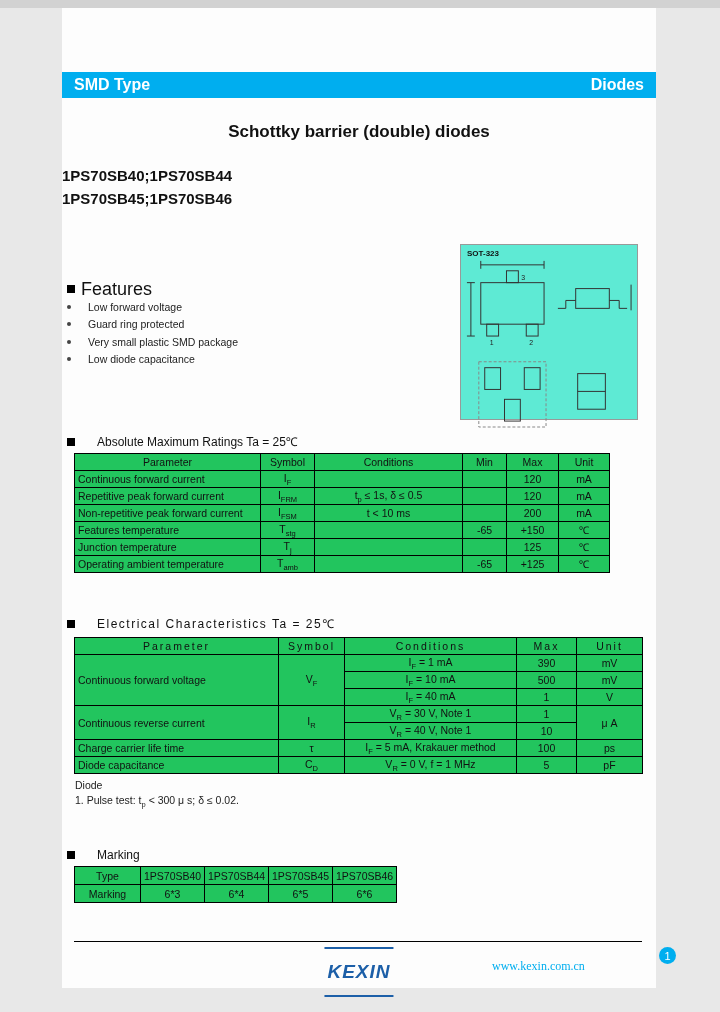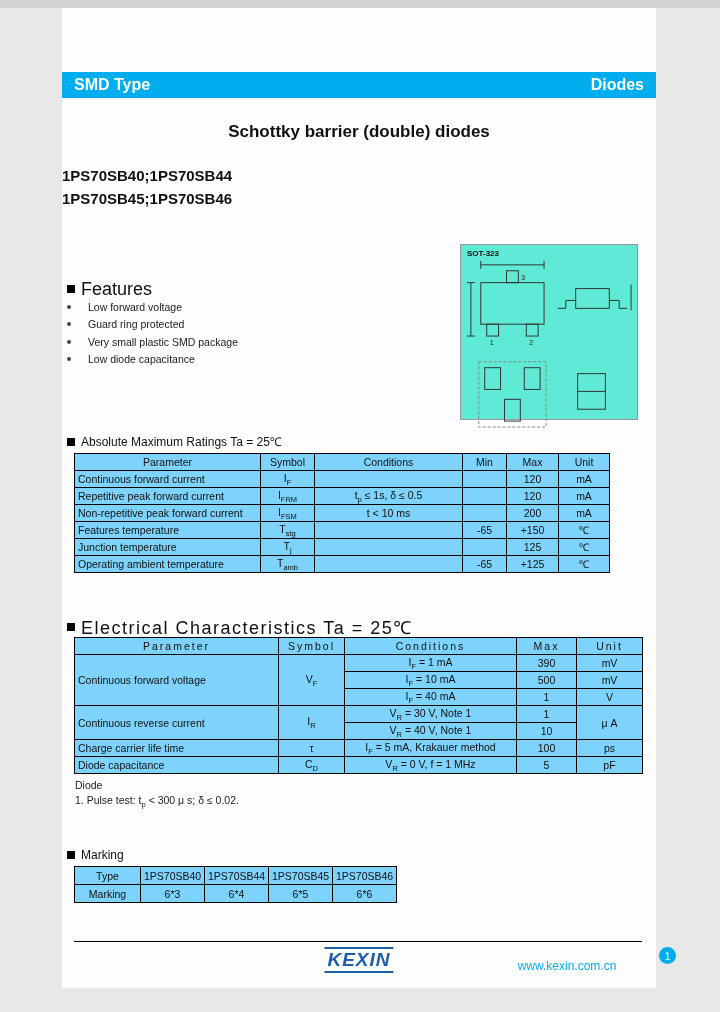--- a/index.html
+++ b/index.html
@@ -15,33 +15,33 @@
 
   .banner {
     position:absolute; left:0; top:64px; width:100%; height:26px;
     background:var(--accent); color:#fff;
     display:flex; justify-content:space-between; align-items:center;
     padding:0 12px; font-size:16px; font-weight:bold;
   }
   .title { position:absolute; top:114px; width:100%; text-align:center; font-size:17px; font-weight:bold; }
   .parts { position:absolute; top:156px; width:100%; text-align:left; font-size:15px; font-weight:bold; line-height:23px; }
 
-  .sec-head { position:absolute; display:flex; align-items:center; gap:6px; font-size:12px; }
+  .sec-head { position:absolute; display:flex; align-items:center; gap:22px; font-size:12px; }
   .sq { width:8px; height:8px; background:#000; display:inline-block; flex:0 0 auto; }
-  .sec-head.spread span.txt { letter-spacing:1.5px; font-size:18px; }
+  .sec-head.spread span.txt { letter-spacing:1.5px; font-size:12px; }
 
   .features { position:absolute; left:5px; top:272px; }
   .features .sec-head-inline { display:flex; align-items:center; gap:6px; font-size:18px; height:18px; }
   .feat-item { display:flex; align-items:center; gap:17px; font-size:10.5px; height:17.5px; color:#222; }
   .dot { width:4px; height:4px; border-radius:50%; background:#444; flex:0 0 auto; }
 
   .pkg { position:absolute; left:398px; top:236px; width:178px; height:176px; border:1px solid #999; background:#5eead4; }
   .pkg-label { position:absolute; left:6px; top:4px; font-size:8px; font-weight:bold; }
 
-  .dtable { position:absolute; border-collapse:collapse; table-layout:fixed; background:#7dd3fc; }
+  .dtable { position:absolute; border-collapse:collapse; table-layout:fixed; background:#22c55e; }
   .dtable th, .dtable td {
     border:1px solid #000; font-size:10.5px; font-weight:normal;
     text-align:center; height:17px; padding:0 3px;
     overflow:hidden; white-space:nowrap;
   }
   .dtable .al { text-align:left; }
   #abs-table  { left:12px; top:445px; width:535px; }
   #elec-table { left:12px; top:629px; width:568px; }
   #elec-table th { letter-spacing:2px; }
   #marking-table { left:12px; top:858px; width:322px; }
@@ -50,22 +50,22 @@
 
   .abs-head  { left:5px; top:425px; }
   .elec-head { left:5px; top:607px; }
   .mark-head { left:5px; top:840px; }
 
   .note { position:absolute; left:13px; top:770px; font-size:10.5px; line-height:15px; color:#222; }
 
   .footer-line { position:absolute; left:12px; top:933px; width:568px; border-top:1px solid #000; }
   .logo { position:absolute; left:50%; top:939px; transform:translateX(-50%); text-align:center; }
   .logo-line { height:2px; background:var(--logo); }
-  .logo-text { font-size:19px; font-weight:bold; font-style:italic; color:var(--logo); letter-spacing:1px; padding:0 3px; line-height:22px; }
-  .url { position:absolute; left:430px; top:951px; width:150px; text-align:center; font-size:12px; color:var(--accent); cursor:pointer; }
+  .logo-text { font-size:19px; font-weight:bold; font-style:italic; color:var(--logo); letter-spacing:1px; padding:12px 3px; line-height:22px; }
+  .url { position:absolute; left:430px; top:951px; width:150px; text-align:left; font-size:12px; color:var(--accent); cursor:pointer;font-family:Liberation Serif, serif; }
   .page-circle {
     position:absolute; left:659px; top:947px; width:17px; height:17px; border-radius:50%;
     background:var(--accent); color:#fff; font-size:11px;
     display:flex; align-items:center; justify-content:center;
   }
 </style>
 </head>
 <body>
 
 <div class="topstrip"></div>

